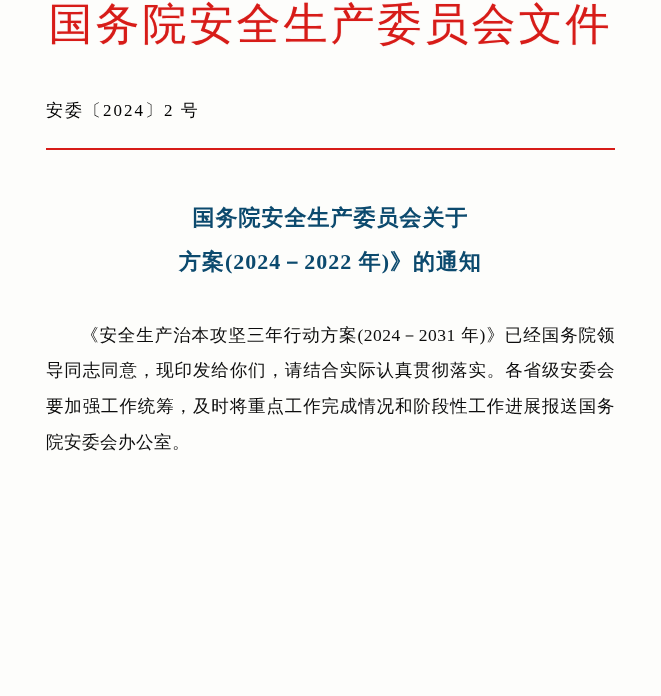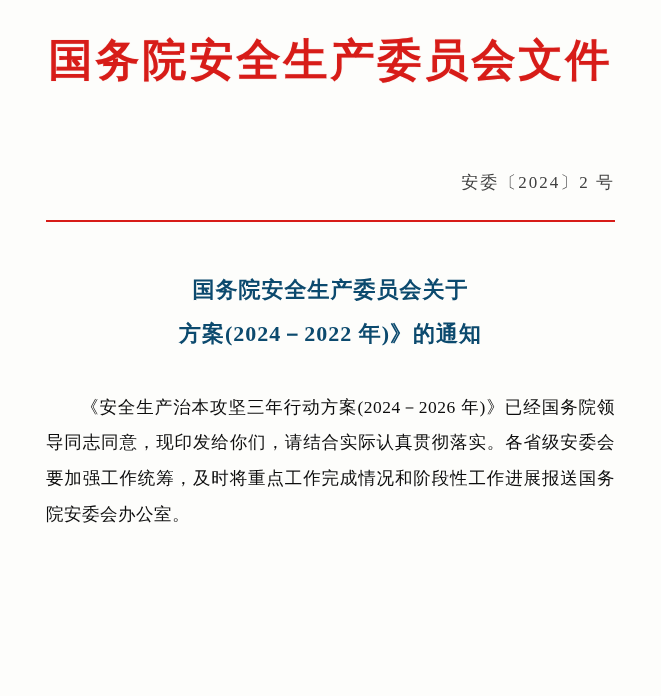--- a/index.html
+++ b/index.html
@@ -18,32 +18,31 @@
     width: 661px;
     height: 696px;
     background: #fdfdfb;
     box-sizing: border-box;
     padding: 0 46px;
   }
   .masthead {
     text-align: center;
     color: #d71c18;
     font-size: 44px;
-    font-weight: bold;
+    font-weight: normal;
     letter-spacing: 3px;
     line-height: 1.15;
-    padding-top: 36px;
     font-family: "Liberation Serif", "DejaVu Serif", serif;
     text-shadow: 0 0 1px rgba(215,28,24,0.4);
   }
   .doc-number {
-    text-align: right;
-    margin-top: 84px;
+    text-align: left;
+    margin-top: 48px;
     font-size: 17px;
-    color: #404040;
+    color: #000000;
     letter-spacing: 2px;
     font-family: "Liberation Serif", "DejaVu Serif", serif;
   }
   .red-rule {
     margin-top: 26px;
     height: 2px;
     background: #d71c18;
     width: 100%;
   }
   .title-block {
@@ -83,16 +82,16 @@
   <div class="doc-number">安委〔2024〕2 号</div>
 
   <div class="red-rule"></div>
 
   <div class="title-block">
     <span class="line">国务院安全生产委员会关于</span>
     <span class="line">方案(2024－2022 年)》的通知</span>
   </div>
 
   <div class="body-block">
-    <p class="indent">《安全生产治本攻坚三年行动方案(2024－2026 年)》已经国务院领导同志同意，现印发给你们，请结合实际认真贯彻落实。各省级安委会要加强工作统筹，及时将重点工作完成情况和阶段性工作进展报送国务院安委会办公室。</p>
+    <p class="indent">《安全生产治本攻坚三年行动方案(2024－2031 年)》已经国务院领导同志同意，现印发给你们，请结合实际认真贯彻落实。各省级安委会要加强工作统筹，及时将重点工作完成情况和阶段性工作进展报送国务院安委会办公室。</p>
   </div>
 
 </div>
 
 </body></html>

